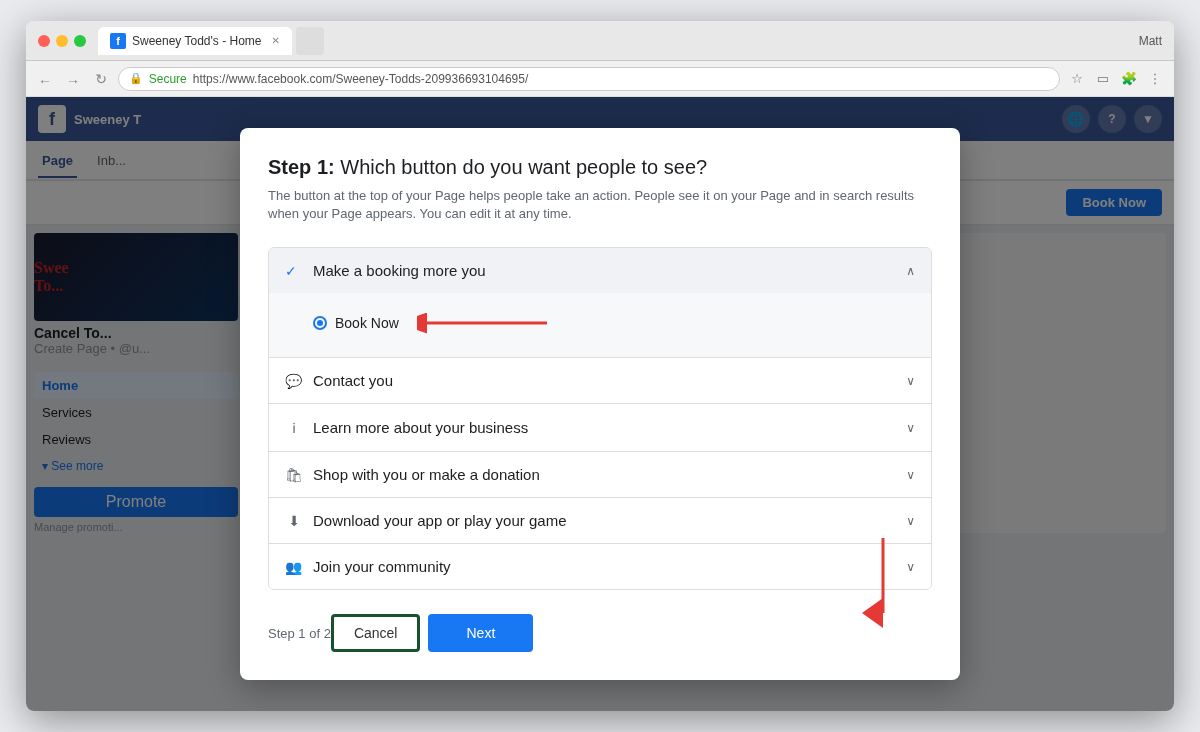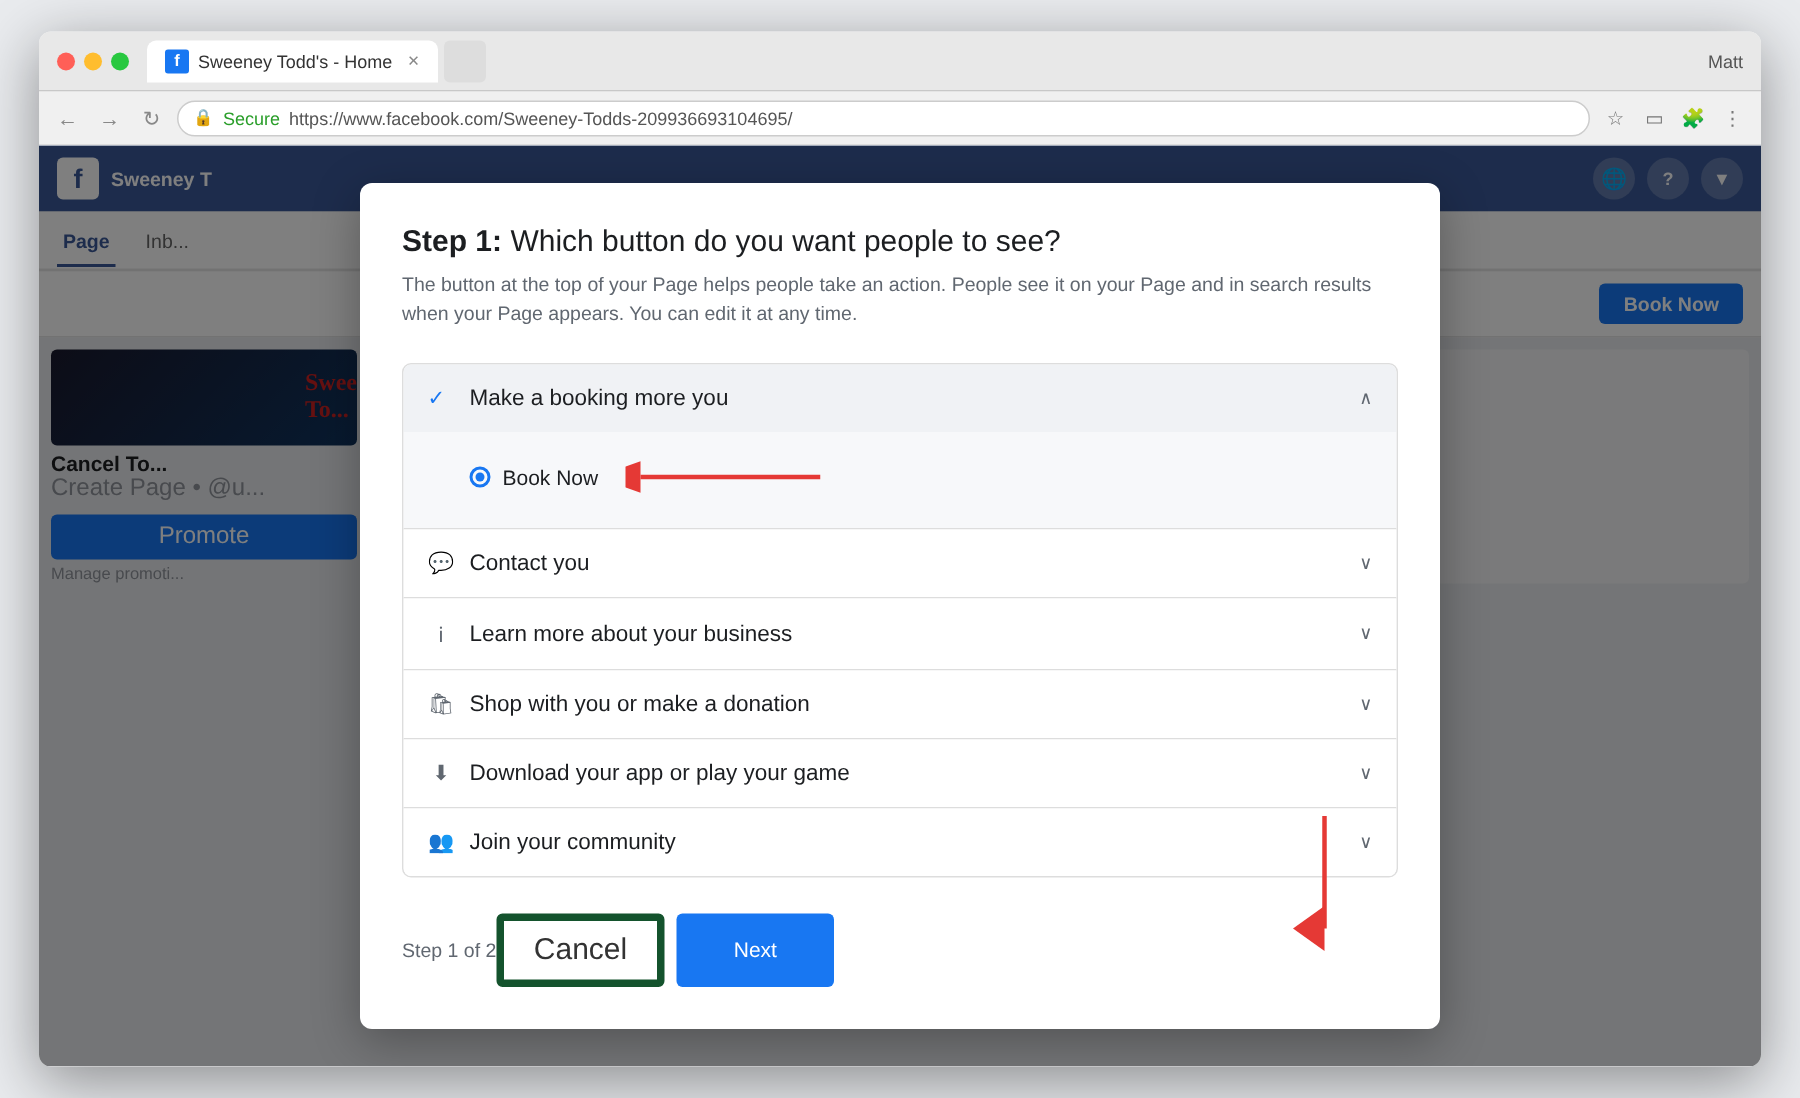--- a/index.html
+++ b/index.html
@@ -244,21 +244,21 @@
     }
 
     .fb-page-name {
       font-size: 16px;
       font-weight: bold;
       color: #1c1e21;
       margin-top: 4px;
     }
 
     .fb-page-subtext {
-      font-size: 16px;
+      font-size: 13px;
       color: #90949c;
     }
 
     .fb-sidebar-nav {
       margin-top: 16px;
     }
 
     .fb-sidebar-link {
       display: block;
       padding: 6px 8px;
@@ -462,24 +462,24 @@
       color: #606770;
     }
 
     .modal-actions {
       display: flex;
       gap: 8px;
     }
 
     .btn-cancel {
       padding: 8px 20px;
-      border: 5px solid #14532d;
+      border: 3px solid #14532d;
       border-radius: 4px;
       background: white;
-      font-size: 20px;
+      font-size: 14px;
       color: #333;
       cursor: pointer;
     }
 
     .btn-next {
       padding: 8px 38px;
       border: none;
       border-radius: 4px;
       background: #1877f2;
       font-size: 14px;
@@ -559,25 +559,31 @@
       </button>
       <button class="fb-action-btn">
         <span>•••</span>
       </button>
       <button class="fb-book-btn">Book Now</button>
     </div>
 
     <div class="fb-page-content">
 
       <div class="fb-sidebar">
-        <div style="background:#ccc;height:64px;width:100%;border-radius:4px;background:linear-gradient(135deg,#1a1a2e,#0f3460);display:flex;align-items:center;justify-content:flex-end;">
+        <div style="background:#ccc;height:88px;width:100%;border-radius:4px;background:linear-gradient(135deg,#1a1a2e,#0f3460);display:flex;align-items:center;justify-content:flex-start;">
           <span style="color:#cc2222;font-size:16px;font-weight:bold;font-family:serif;">Swee<br>To...</span>
         </div>
         <div class="fb-page-name" style="margin-top:4px;font-size:14px;">Cancel To...</div>
         <div class="fb-page-subtext">Create Page • @u...</div>
+        <div class="fb-sidebar-nav">
+          <a class="fb-sidebar-link active">Home</a>
+          <a class="fb-sidebar-link">Services</a>
+          <a class="fb-sidebar-link">Reviews</a>
+          <a class="fb-sidebar-link" style="color:#1877f2;font-size:12px;">▾ See more</a>
+        </div>
         <button class="fb-promote-btn">Promote</button>
         <div style="font-size:11px;color:#90949c;margin-top:4px;">Manage promoti...</div>
       </div>
 
       <div class="fb-main">
         <div style="background:white;height:100%;border-radius:4px;opacity:0.5;"></div>
       </div>
     </div>
 
     <div class="modal-overlay">

